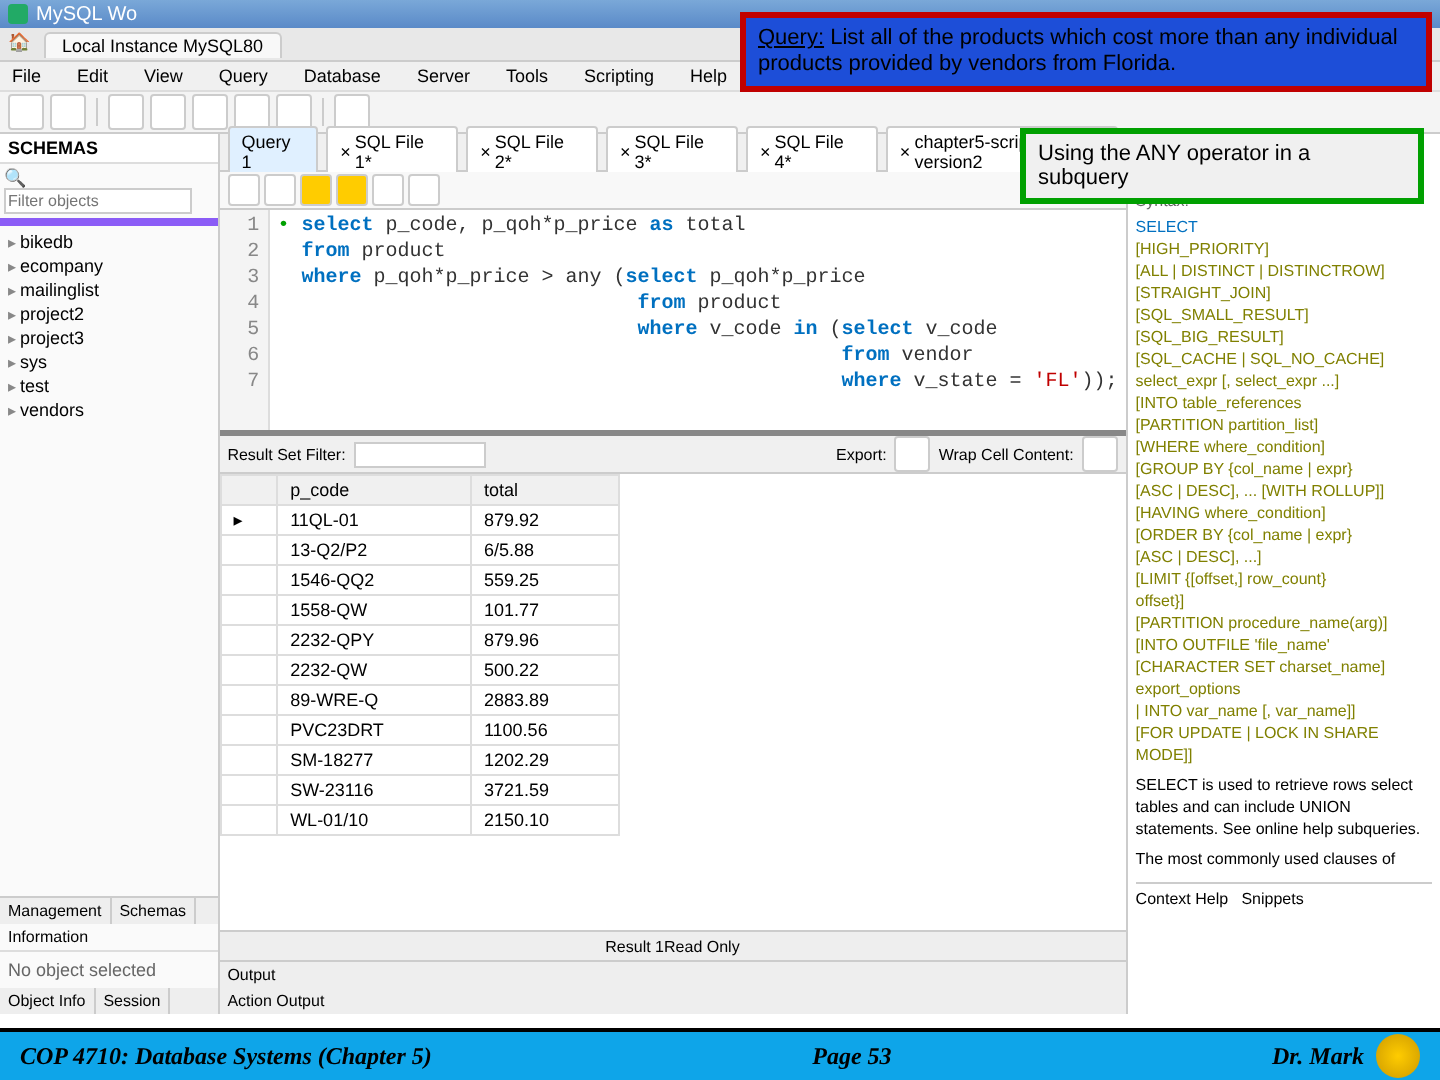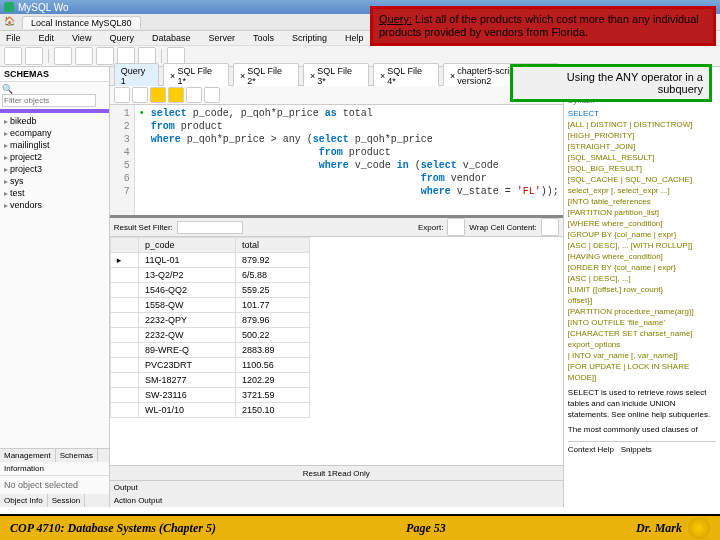--- a/index.html
+++ b/index.html
@@ -45,24 +45,24 @@
 .grid th,.grid td{border:1px solid #ddd;padding:2px 6px;text-align:left;font-size:9px}
 .grid th{background:#f0f0f0;font-weight:normal}
 .restabs{background:#eee;height:14px;display:flex;align-items:center;padding:0 4px;font-size:8px;border-top:1px solid #ccc;justify-content:center}
 .output{border-top:1px solid #ccc}
 .outhdr{background:#eee;padding:2px 4px;font-size:8px;display:flex;gap:6px}
 .help{width:150px;border-left:1px solid #ccc;background:#fff;font-size:8px;padding:4px;overflow:hidden;line-height:11px}
 .help .topic{font-weight:bold;margin-bottom:2px}
 .help .syn{color:#666;margin-bottom:2px}
 .help .kw2{color:#0070c0}
 .help .br{color:#808000}
-.footer{position:absolute;bottom:0;left:0;right:0;height:24px;background:#eab308;border-top:2px solid #000;display:flex;align-items:center;justify-content:space-between;padding:0 10px;font-family:'Times New Roman',serif;font-size:12px;font-weight:bold;font-style:italic}
+.footer{position:absolute;bottom:0;left:0;right:0;height:24px;background:#0ea5e9;border-top:2px solid #000;display:flex;align-items:center;justify-content:space-between;padding:0 10px;font-family:'Times New Roman',serif;font-size:12px;font-weight:bold;font-style:italic}
 .footer .logo{width:22px;height:22px;background:radial-gradient(#fc0,#c90);border-radius:50%}
-.callout1{position:absolute;top:6px;left:370px;right:4px;background:#b91c1c;border:3px solid #c00000;padding:4px 6px;font-family:Arial;font-size:11px;z-index:10;line-height:13px}
-.callout2{position:absolute;top:64px;left:510px;right:8px;background:#f0f0f0;border:3px solid #00a000;padding:4px 6px;font-family:Arial;font-size:11px;z-index:10;text-align:right}
+.callout1{position:absolute;top:6px;left:370px;right:4px;background:#1d4ed8;border:3px solid #c00000;padding:4px 6px;font-family:Arial;font-size:11px;z-index:10;line-height:13px}
+.callout2{position:absolute;top:64px;left:510px;right:8px;background:#f0f0f0;border:3px solid #00a000;padding:4px 6px;font-family:Arial;font-size:11px;z-index:10;text-align:left}
 </style>
 </head>
 <body>
 
 <div class="titlebar">
   <span class="icon"></span>
   <span>MySQL Wo</span>
 </div>
 
 <div class="tabbar">
@@ -267,22 +267,22 @@
       </div>
     </div>
   </div>
 
   <div class="help">
     <div>◂ ▸</div>
     <div class="topic">Topic: SELECT</div>
     <div class="syn">Syntax:</div>
     <div class="kw2">SELECT</div>
     <div id="helplines">
+        <div><span class="br">[HIGH_PRIORITY]</span></div>
         <div><span class="br">[ALL | DISTINCT | DISTINCTROW]</span></div>
-        <div><span class="br">[HIGH_PRIORITY]</span></div>
         <div><span class="br">[STRAIGHT_JOIN]</span></div>
         <div><span class="br">[SQL_SMALL_RESULT] [SQL_BIG_RESULT]</span></div>
         <div><span class="br">[SQL_CACHE | SQL_NO_CACHE]</span></div>
         <div><span class="br">select_expr [, select_expr ...]</span></div>
         <div><span class="br">[INTO table_references</span></div>
         <div><span class="br">[PARTITION partition_list]</span></div>
         <div><span class="br">[WHERE where_condition]</span></div>
         <div><span class="br">[GROUP BY {col_name | expr}</span></div>
         <div><span class="br">[ASC | DESC], ... [WITH ROLLUP]]</span></div>
         <div><span class="br">[HAVING where_condition]</span></div>

